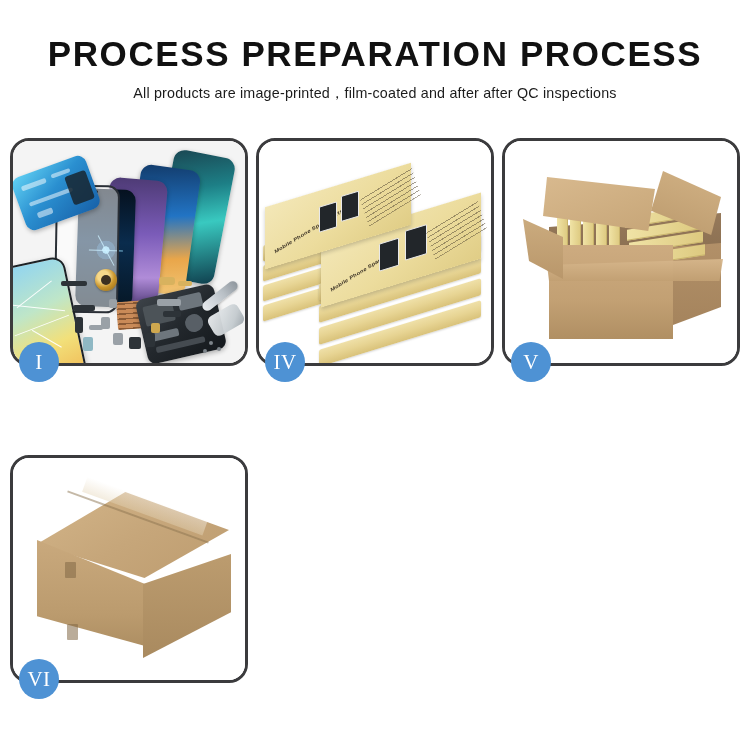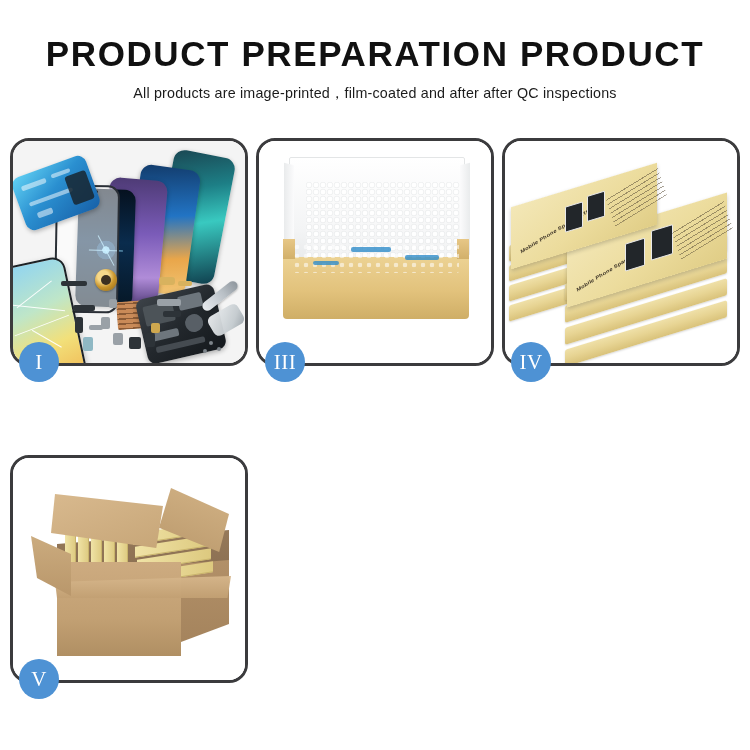--- a/index.html
+++ b/index.html
@@ -389,21 +389,21 @@
   .notch6 { position:absolute; background:rgba(130,104,70,.55); border-radius:1px; }
   .notch6.n1 { left:32px; top:80px; width:11px; height:16px; }
   .notch6.n2 { left:34px; top:142px; width:11px; height:16px; }
 </style>
 </head>
 <body>
 
 <div class="page">
 
   <div class="header">
-    <h1 class="title">PRODUCT PREPARATION PRODUCT</h1>
+    <h1 class="title">PROCESS PREPARATION PROCESS</h1>
     <p class="subtitle">All products are image-printed，film-coated and after after QC inspections</p>
   </div>
 
   <div class="grid">
 
     <div class="panel p1">
       <div class="stage">
         <div class="bg"></div>
         <div class="ph teal"></div>
         <div class="ph cyan"></div>
@@ -454,39 +454,20 @@
           <div class="prt p14"></div>
           <div class="prt p15"></div>
         <div class="prt scrw"></div>
           <div class="prt scrw2"></div>
           <div class="prt scrw3"></div>
       </div>
       <div class="badge">I</div>
     </div>
 
 
-    <div class="panel p3">
-      <div class="stage">
-        <div class="box3">
-          <div class="lid3">
-            <div class="foam3"></div>
-          </div>
-          <div class="tray3">
-            <div class="lipL"></div>
-            <div class="lipR"></div>
-            <div class="inner">
-              <i></i>
-                <i></i>
-                <i></i>
-            </div>
-          </div>
-        </div>
-      </div>
-      <div class="badge">III</div>
-    </div>
 
     <div class="panel p4">
       <div class="stage">
         <div class="stack">
           <div class="sb s1"></div>
             <div class="sb s2"></div>
             <div class="sb s3"></div>
             <div class="sb s4"></div>
           <div class="sb s5"></div>
             <div class="sb s6"></div>
@@ -528,15 +509,29 @@
           <div class="cFront"></div>
           <div class="flapFront"></div>
           <div class="flapTopL"></div>
           <div class="flapTopR"></div>
           <div class="flapLeft"></div>
         </div>
       </div>
       <div class="badge">V</div>
     </div>
 
+    <div class="panel p6">
+      <div class="stage">
+        <div class="carton6">
+          <div class="c6top"></div>
+          <div class="c6front"></div>
+          <div class="c6side"></div>
+          <div class="seam6"></div>
+          <div class="tape6"></div>
+          <div class="notch6 n1"></div>
+          <div class="notch6 n2"></div>
+        </div>
+      </div>
+      <div class="badge">VI</div>
+    </div>
 
   </div>
 </div>
 
 </body></html>

